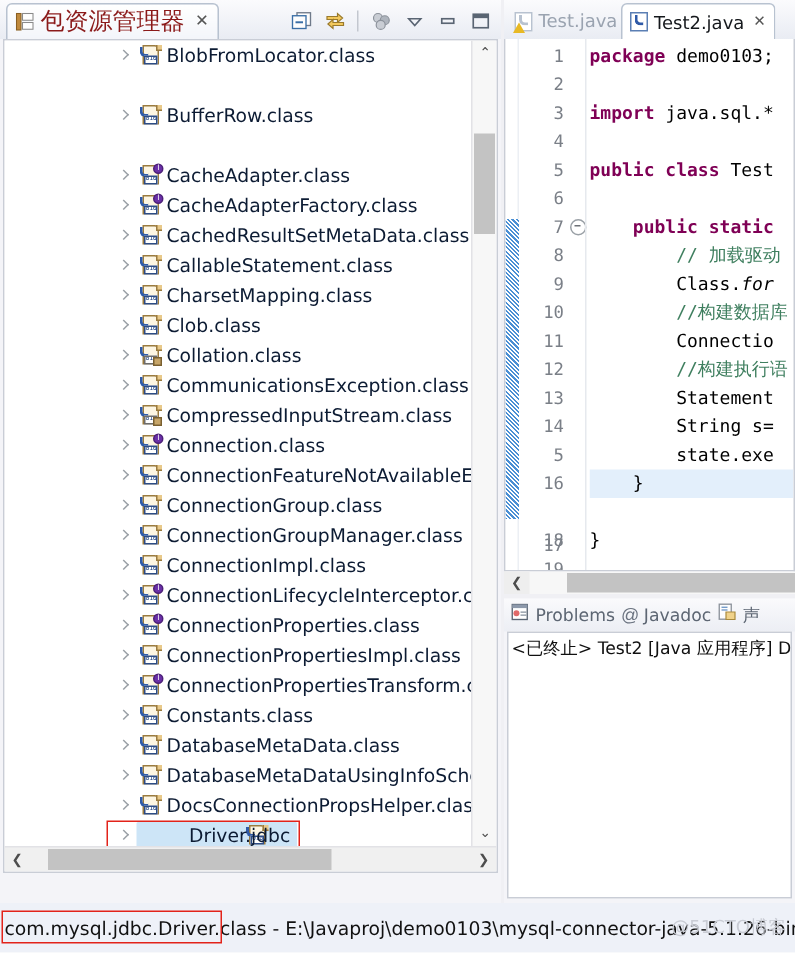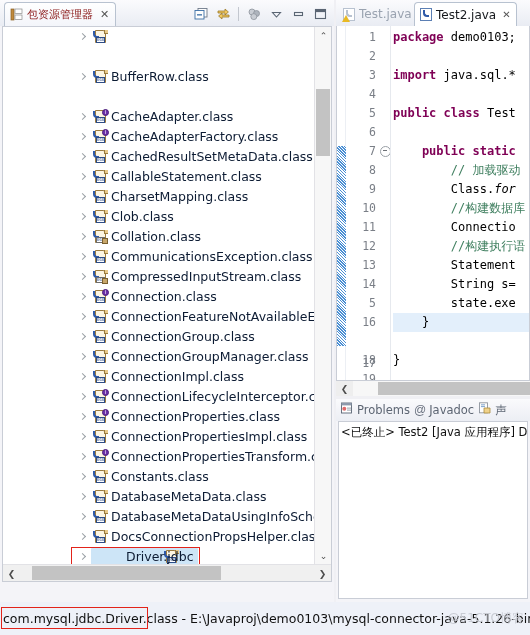--- a/index.html
+++ b/index.html
@@ -25,21 +25,21 @@
   .view-tab{
     position:absolute;left:4px;top:2px;height:24px;
     border:1px solid #b8c2d0;border-bottom:none;
     border-radius:4px 4px 0 0;
     background:linear-gradient(#ffffff,#f3f5fa);
     display:flex;align-items:center;padding:0 6px 0 5px;
     box-sizing:border-box;
   }
   .view-tab-icon{width:13px;height:13px;margin-right:4px;position:relative;}
   .view-tab-title{
-    font-size:11px;color:#8b1a1a;white-space:nowrap;
+    font-size:16px;color:#8b1a1a;white-space:nowrap;
     font-family:Liberation Mono, monospace;
   }
   .view-tab-close{
     margin-left:7px;color:#555;font-size:11px;line-height:1;
   }
   .view-toolbar{
     position:absolute;right:4px;top:3px;height:21px;
     display:flex;align-items:center;gap:2px;
   }
   .tb-btn{width:20px;height:19px;display:flex;align-items:center;justify-content:center;}
@@ -347,20 +347,21 @@
           <div class="row" style="top: 0px; position: absolute; left: 0px; right: 0px;">
             <span class="arrow"></span>
             <span class="cls-icon">
               <span class="ic">
                 <span class="page"></span>
                 <span class="fold"></span>
                 <span class="jhook"></span>
                 <span class="bits">010</span>
               </span>
             </span>
+            <span class="row-label">BlobFromLocator.class</span>
           </div>
           <div class="row" style="top: 40px; position: absolute; left: 0px; right: 16px; align-items: center;">
             <span class="arrow"></span>
             <span class="cls-icon">
               <span class="ic">
                 <span class="page"></span>
                 <span class="fold"></span>
                 <span class="jhook"></span>
                 <span class="bits">010</span>
               </span>

